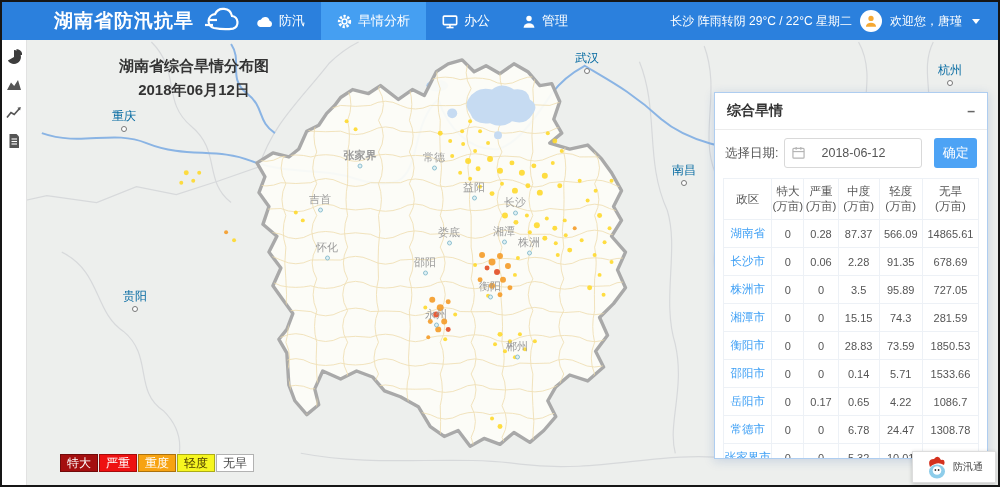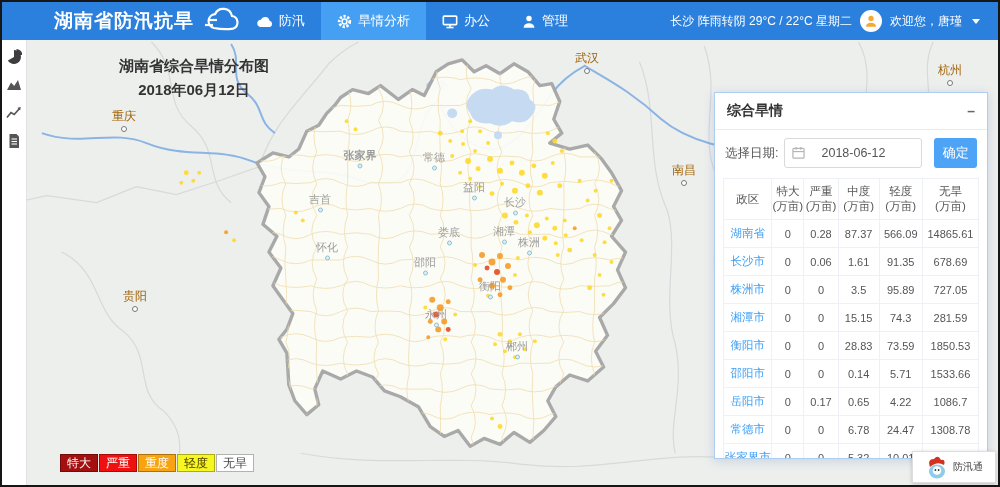--- a/index.html
+++ b/index.html
@@ -20,21 +20,21 @@
 
   
   #sidebar { position:absolute; top:38px; left:0; bottom:0; width:25px; background:#fff; border-right:1px solid #e2e2e2; z-index:15; display:flex; flex-direction:column; align-items:center; padding-top:8px; gap:10px; }
   .side-icon { width:18px; height:18px; display:flex; align-items:center; justify-content:center; cursor:pointer; }
 
   
   #map-area { position:absolute; top:38px; left:0; right:0; bottom:0; z-index:1; cursor:grab; }
   #map-svg { position:absolute; inset:0; width:100%; height:100%; }
   #map-title { position:absolute; left:52px; top:14px; width:280px; text-align:center; color:#333; font-weight:bold; font-size:15px; line-height:24px; z-index:4; }
   .city-ext, .city-prov { position:absolute; transform:translate(-50%,-50%); display:flex; flex-direction:column; align-items:center; z-index:3; pointer-events:none; }
-  .city-ext span { color:#a16207; font-size:12px; }
+  .city-ext span { color:#0369a1; font-size:12px; }
   .city-ext i { width:6px; height:6px; border:1.5px solid #777; border-radius:50%; background:#fff; margin-top:1px; }
   .city-prov span { color:#9b9b9b; font-size:11px; }
   .city-prov i { width:5px; height:5px; border:1px solid #8fc0d0; border-radius:50%; background:#dff0f5; margin-top:1px; }
 
   
   #legend { position:absolute; left:58px; bottom:13px; display:flex; gap:1px; z-index:5; }
   .legend-cell { width:38px; height:18px; line-height:16px; text-align:center; font-size:12px; border:1px solid rgba(0,0,0,.30); }
 
   
   #panel { position:absolute; left:712px; top:90px; width:274px; height:367px; background:#fff; border:1px solid #aecdf0; border-radius:0; box-shadow:0 2px 10px rgba(30,80,160,.18); z-index:10; overflow:hidden; }
@@ -461,21 +461,21 @@
               <td>0</td>
               <td>0.28</td>
               <td>87.37</td>
               <td>566.09</td>
               <td>14865.61</td>
             </tr>
             <tr>
               <td class="region">长沙市</td>
               <td>0</td>
               <td>0.06</td>
-              <td>1.61</td>
+              <td>2.28</td>
               <td>91.35</td>
               <td>678.69</td>
             </tr>
             <tr>
               <td class="region">株洲市</td>
               <td>0</td>
               <td>0</td>
               <td>3.5</td>
               <td>95.89</td>
               <td>727.05</td>

